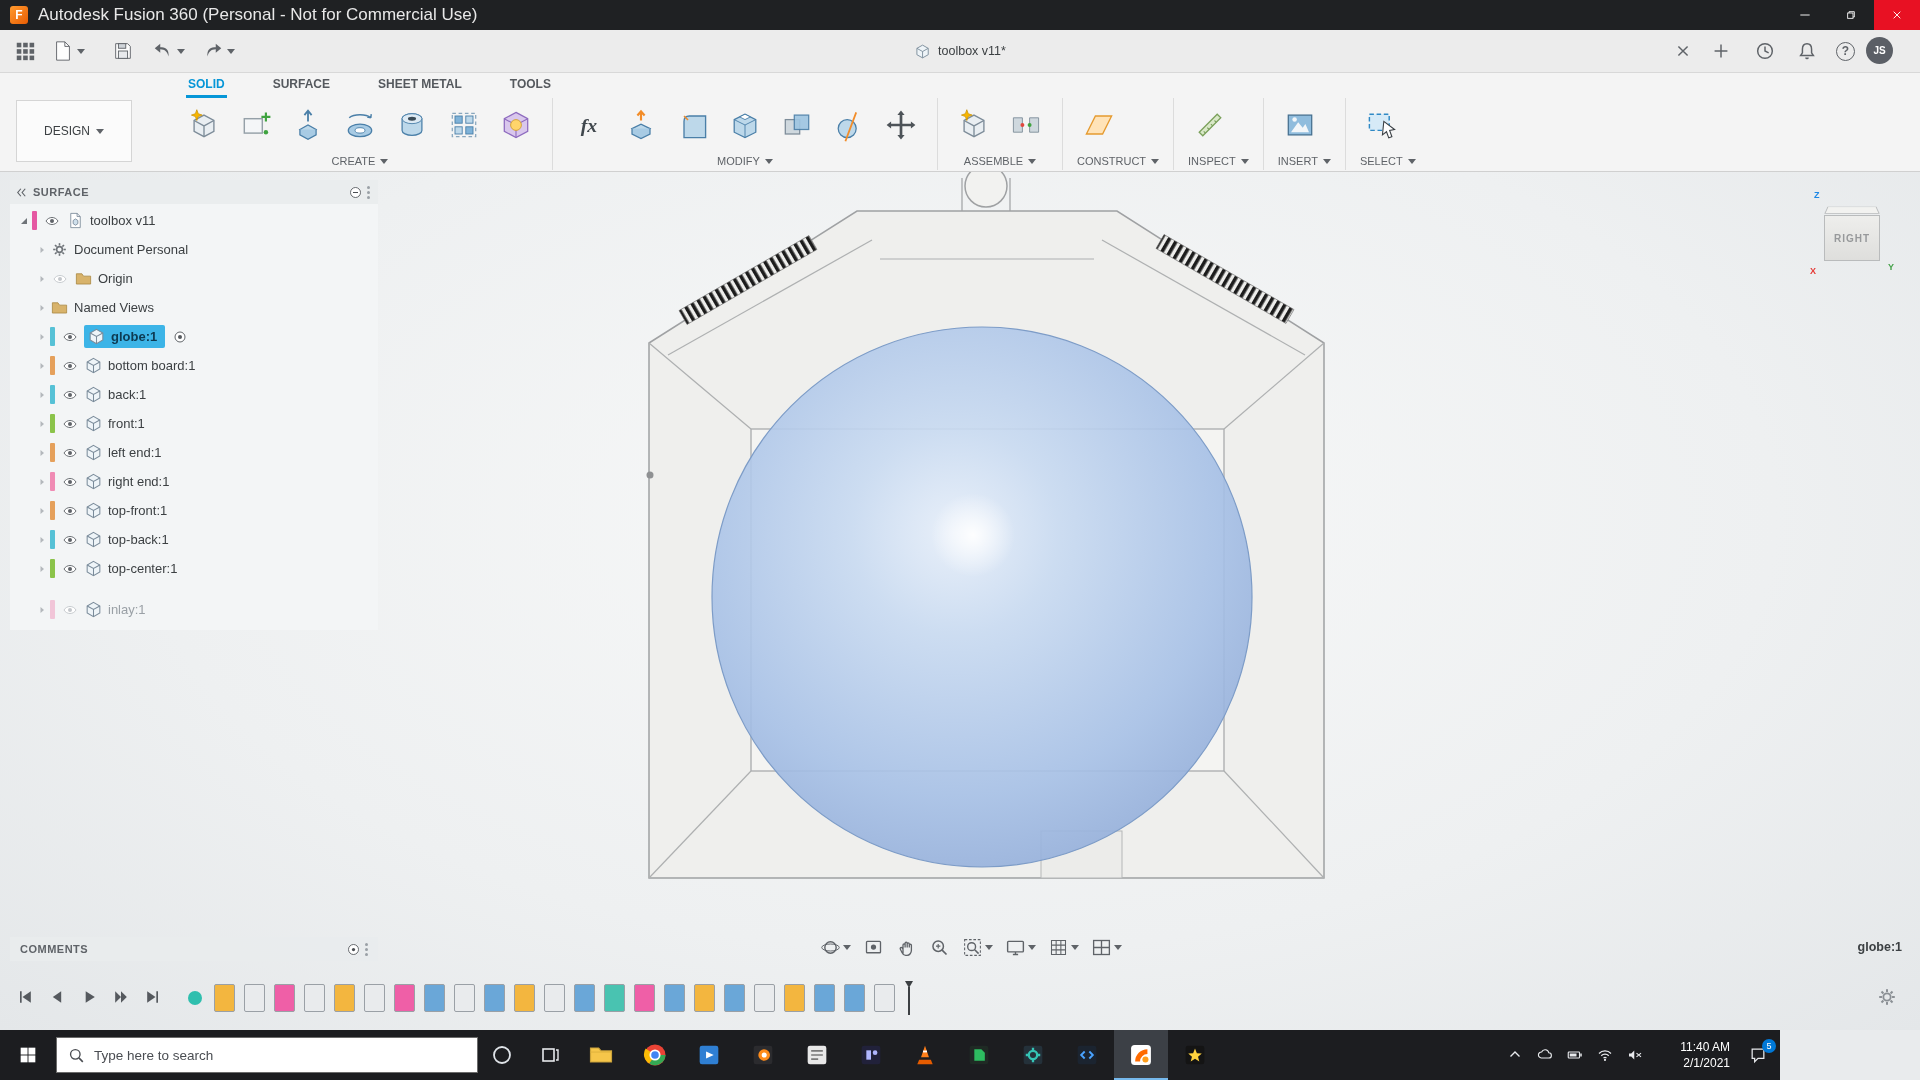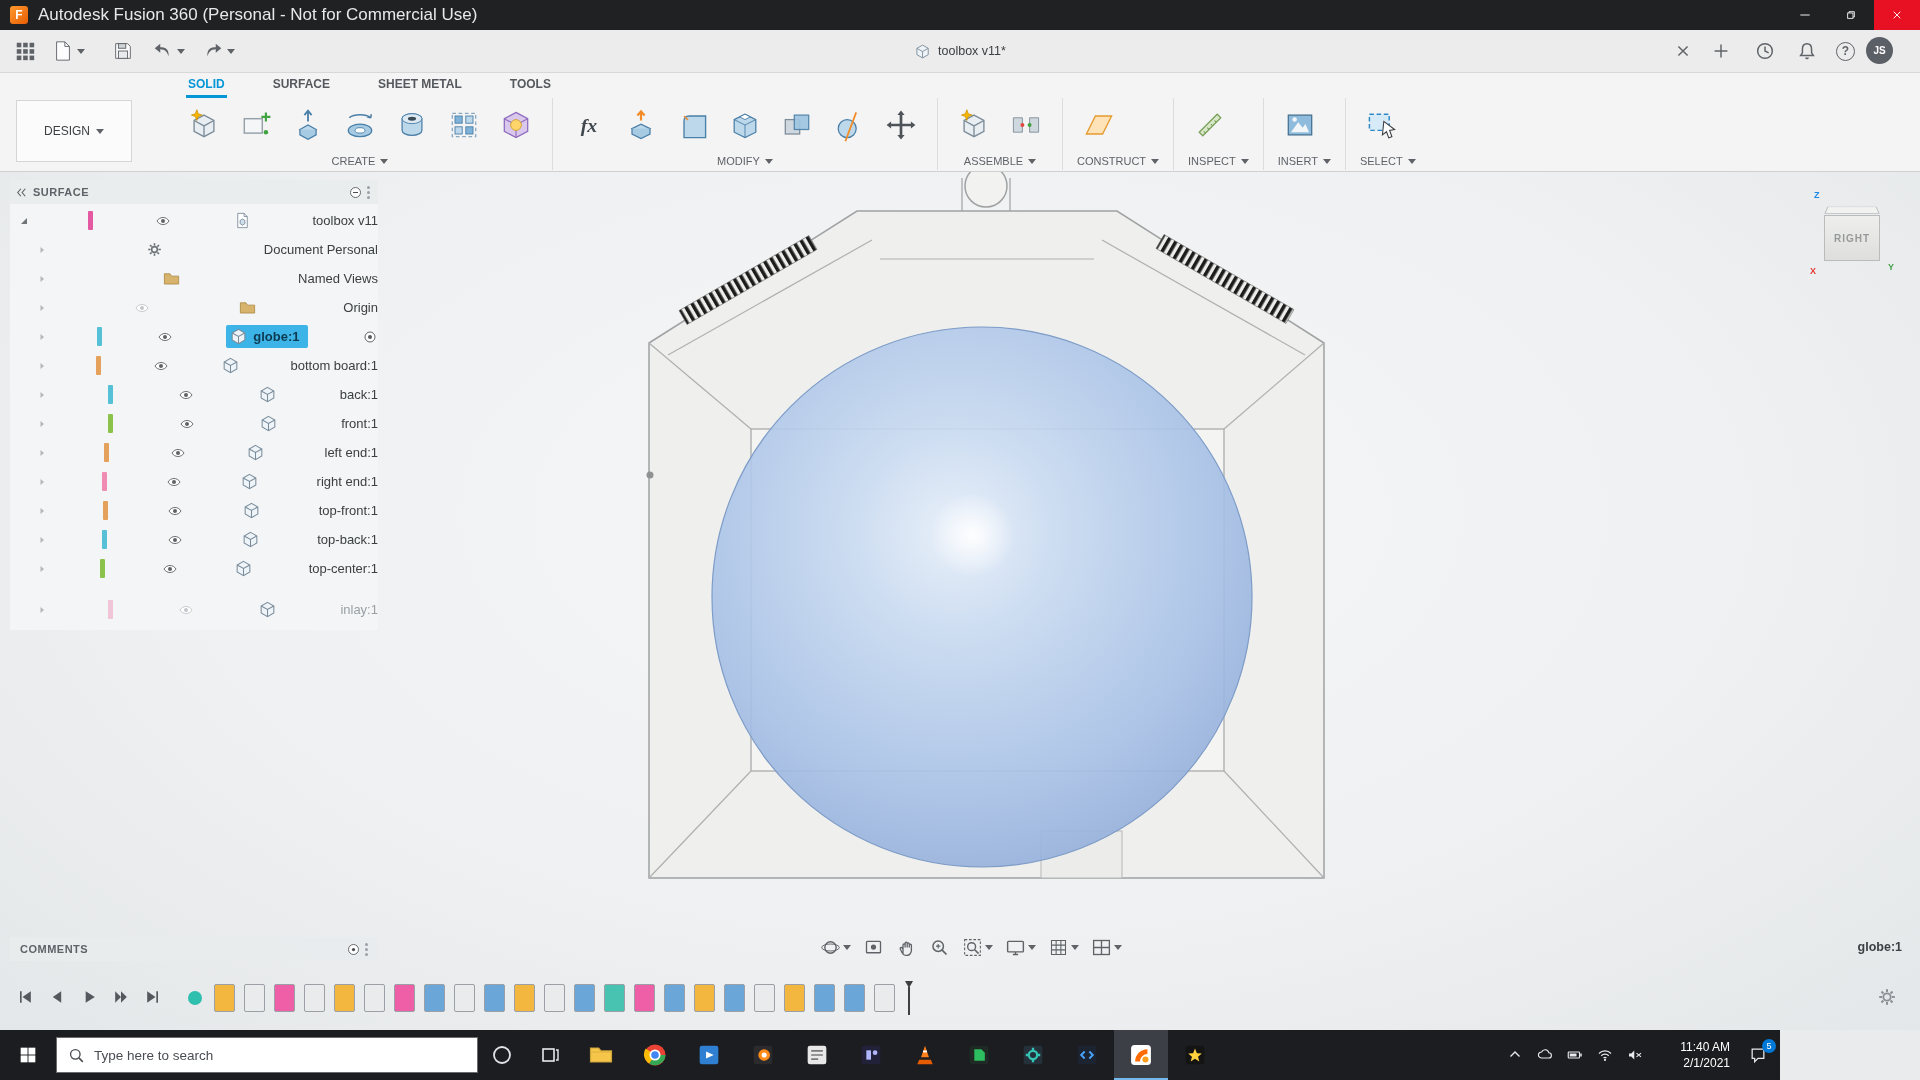--- a/index.html
+++ b/index.html
@@ -55,21 +55,21 @@
 
   
   #browser { position:absolute; left:10px; top:8px; width:368px; background:rgba(243,245,246,0.92); }
   .panel-head { height:24px; display:flex; align-items:center; background:rgba(233,236,237,0.95); padding:0 4px; }
   .panel-head svg { width:15px; height:15px; }
   .panel-title { font-size:11px; font-weight:bold; color:#5f6368; letter-spacing:.5px; margin-left:4px; }
   .panel-spacer { flex:1; }
   .grip { display:flex; flex-direction:column; gap:2px; padding:0 4px; cursor:pointer; }
   .grip i { width:3px; height:3px; background:#9aa0a6; border-radius:50%; display:block; }
   #browser-tree { padding:2px 0 6px 0; }
-  .trow { height:29px; display:flex; align-items:center; cursor:pointer;justify-content:space-between; }
+  .trow { height:29px; display:flex; align-items:center; cursor:pointer; }
   .trow .tw { width:16px; display:flex; justify-content:center; }
   .trow .tw svg { width:12px; height:12px; }
   .cbar { width:5px; height:19px; border-radius:1px; margin-right:5px; }
   .eye { width:20px; height:16px; margin-right:4px; }
   .eye svg { width:20px; height:16px; }
   .obj-ic { width:19px; height:19px; margin-right:5px; }
   .obj-ic svg { width:19px; height:19px; }
   .tlabel { font-size:13px; color:#3c4043; white-space:nowrap; }
   .tlabel.dim { color:#9aa0a6; }
   .selbox { display:flex; align-items:center; background:#3cb4e7; border-radius:2px; padding:2px 8px 2px 3px; }
@@ -546,45 +546,45 @@
             </svg>
           </span>
           <span class="tlabel">Document Personal</span>
         </div>
         <div class="trow" style="padding-left: 24px;">
           <span class="tw">
             <svg viewBox="0 0 24 24">
               <path d="M9 6 L16 12 L9 18 Z" fill="#b4b8bc"></path>
             </svg>
           </span>
-          <span class="obj-ic">
-            <svg viewBox="0 0 24 24">
-              <path d="M3 6 h7 l2 3 h9 v10 H3 Z" fill="#d8b36b" stroke="#a98741"></path>
-            </svg>
-          </span>
-          <span class="tlabel">Named Views</span>
-        </div>
-        <div class="trow" style="padding-left: 24px;">
-          <span class="tw">
-            <svg viewBox="0 0 24 24">
-              <path d="M9 6 L16 12 L9 18 Z" fill="#b4b8bc"></path>
-            </svg>
-          </span>
           <span class="eye">
             <svg viewBox="0 0 24 24">
               <path d="M3 12 C7 5 17 5 21 12 C17 19 7 19 3 12 Z" fill="#fff" stroke="#c3c7cb" stroke-width="1.4"></path>
               <circle cx="12" cy="12" r="3" fill="#c3c7cb"></circle>
             </svg>
           </span>
           <span class="obj-ic">
             <svg viewBox="0 0 24 24">
               <path d="M3 6 h7 l2 3 h9 v10 H3 Z" fill="#d8b36b" stroke="#a98741"></path>
             </svg>
           </span>
           <span class="tlabel">Origin</span>
+        </div>
+        <div class="trow" style="padding-left: 24px;">
+          <span class="tw">
+            <svg viewBox="0 0 24 24">
+              <path d="M9 6 L16 12 L9 18 Z" fill="#b4b8bc"></path>
+            </svg>
+          </span>
+          <span class="obj-ic">
+            <svg viewBox="0 0 24 24">
+              <path d="M3 6 h7 l2 3 h9 v10 H3 Z" fill="#d8b36b" stroke="#a98741"></path>
+            </svg>
+          </span>
+          <span class="tlabel">Named Views</span>
         </div>
         <div class="trow" style="padding-left: 24px;">
           <span class="tw">
             <svg viewBox="0 0 24 24">
               <path d="M9 6 L16 12 L9 18 Z" fill="#b4b8bc"></path>
             </svg>
           </span>
           <span class="cbar" style="background: rgb(86, 193, 214);"></span>
           <span class="eye">
             <svg viewBox="0 0 24 24">

